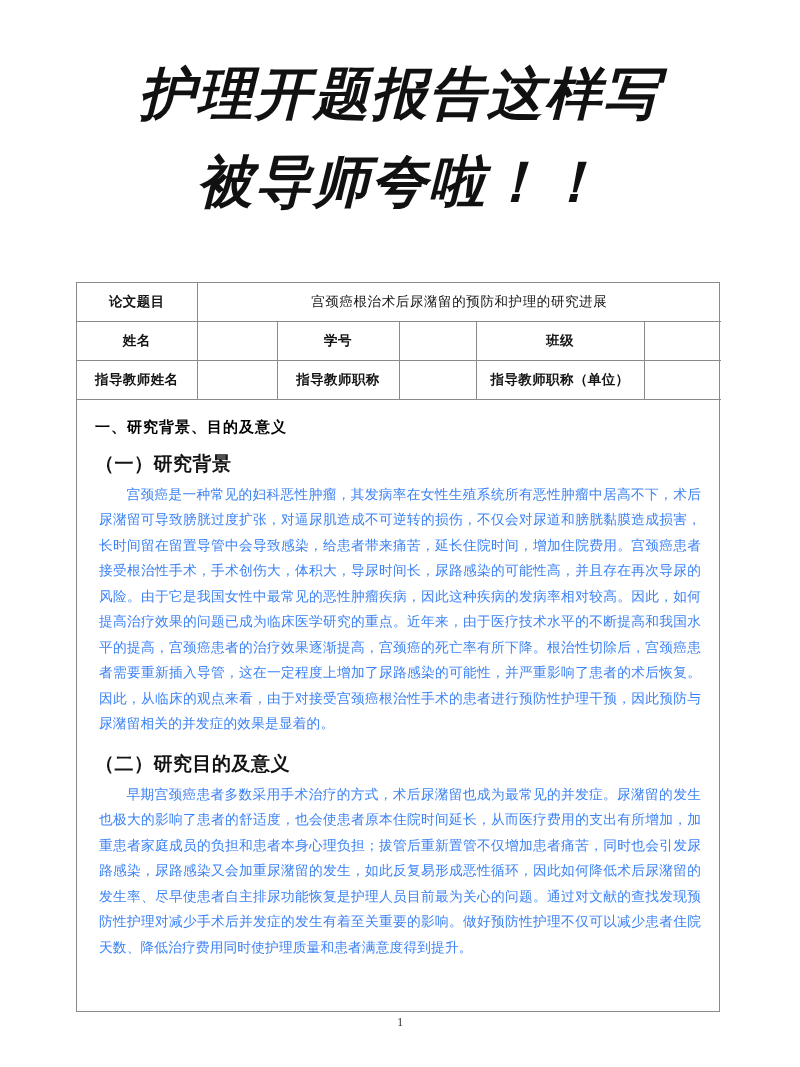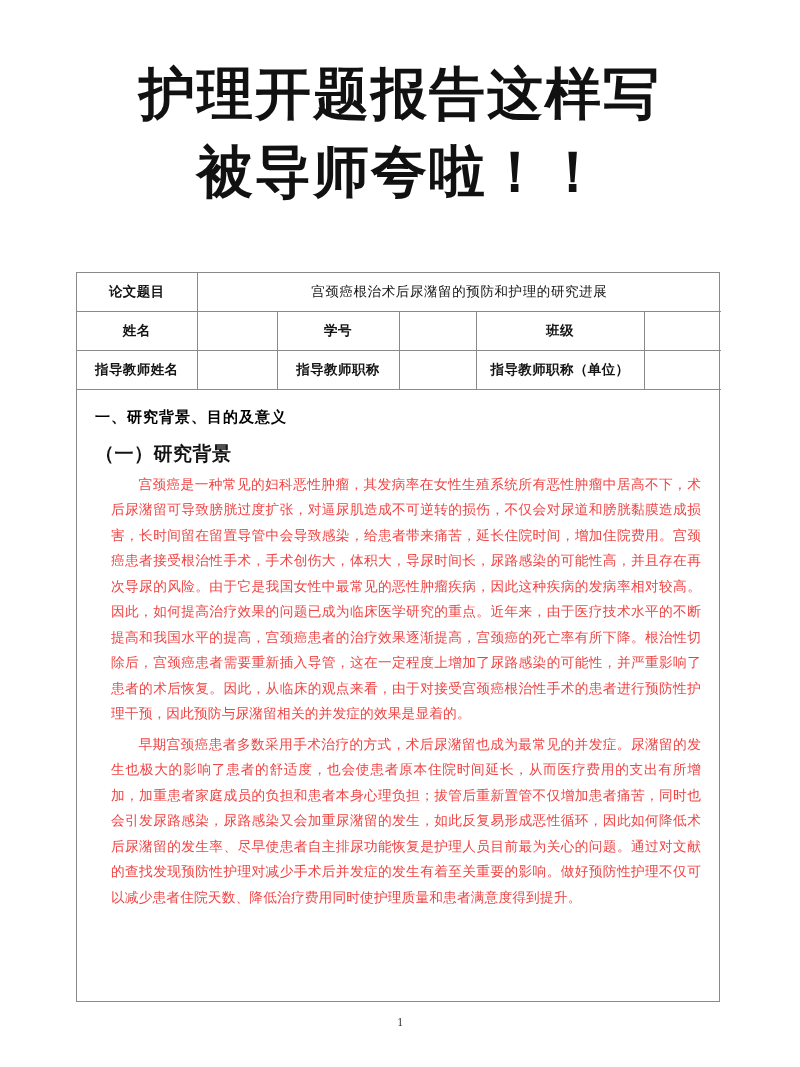--- a/index.html
+++ b/index.html
@@ -22,30 +22,31 @@
     text-align: center;
   }
   .headline-line {
     font-family: "Liberation Serif", "DejaVu Serif", serif;
     font-weight: 700;
     font-size: 56px;
     line-height: 1.32;
     letter-spacing: 2px;
     color: #111111;
     white-space: nowrap;
+    font-style: italic;
   }
   .headline-line.second {
-    margin-top: 4px;
+    margin-top: 14px;
   }
 
   
   .doc-frame {
     position: absolute;
     left: 76px;
-    top: 272px;
+    top: 282px;
     width: 644px;
     height: 730px;
     border: 1px solid #8a8a8a;
     box-sizing: border-box;
     background: #ffffff;
   }
 
   
   table.info-table {
     width: 100%;
@@ -93,23 +94,23 @@
     letter-spacing: 0.5px;
     margin: 14px 0 2px 0;
     color: #131313;
   }
   p.para {
     font-size: 13.7px;
     line-height: 1.86;
     text-align: justify;
     text-justify: inter-ideograph;
     text-indent: 2em;
-    margin: 5px 0 0 16px;
+    margin: 5px 0 0 4px;
     letter-spacing: 0.15px;
-    color: #ef4444;
+    color: #3b82f6;
     font-weight: 500;
   }
 
   
   .page-number {
     position: absolute;
     left: 0;
     top: 1016px;
     width: 800px;
     text-align: center;
@@ -158,18 +159,19 @@
         <td>指导教师职称（单位）</td>
         <td class="blank"></td>
       </tr>
     </tbody>
   </table>
 
   <div class="body-area">
     <div class="h1-heading">一、研究背景、目的及意义</div>
     <div class="h2-heading">（一）研究背景</div>
     <p class="para">宫颈癌是一种常见的妇科恶性肿瘤，其发病率在女性生殖系统所有恶性肿瘤中居高不下，术后尿潴留可导致膀胱过度扩张，对逼尿肌造成不可逆转的损伤，不仅会对尿道和膀胱黏膜造成损害，长时间留在留置导管中会导致感染，给患者带来痛苦，延长住院时间，增加住院费用。宫颈癌患者接受根治性手术，手术创伤大，体积大，导尿时间长，尿路感染的可能性高，并且存在再次导尿的风险。由于它是我国女性中最常见的恶性肿瘤疾病，因此这种疾病的发病率相对较高。因此，如何提高治疗效果的问题已成为临床医学研究的重点。近年来，由于医疗技术水平的不断提高和我国水平的提高，宫颈癌患者的治疗效果逐渐提高，宫颈癌的死亡率有所下降。根治性切除后，宫颈癌患者需要重新插入导管，这在一定程度上增加了尿路感染的可能性，并严重影响了患者的术后恢复。因此，从临床的观点来看，由于对接受宫颈癌根治性手术的患者进行预防性护理干预，因此预防与尿潴留相关的并发症的效果是显着的。</p>
+    <div class="h2-heading">（二）研究目的及意义</div>
     <p class="para">早期宫颈癌患者多数采用手术治疗的方式，术后尿潴留也成为最常见的并发症。尿潴留的发生也极大的影响了患者的舒适度，也会使患者原本住院时间延长，从而医疗费用的支出有所增加，加重患者家庭成员的负担和患者本身心理负担；拔管后重新置管不仅增加患者痛苦，同时也会引发尿路感染，尿路感染又会加重尿潴留的发生，如此反复易形成恶性循环，因此如何降低术后尿潴留的发生率、尽早使患者自主排尿功能恢复是护理人员目前最为关心的问题。通过对文献的查找发现预防性护理对减少手术后并发症的发生有着至关重要的影响。做好预防性护理不仅可以减少患者住院天数、降低治疗费用同时使护理质量和患者满意度得到提升。</p>
   </div>
 
 </div>
 
 <div class="page-number">1</div>
 
 </body></html>

